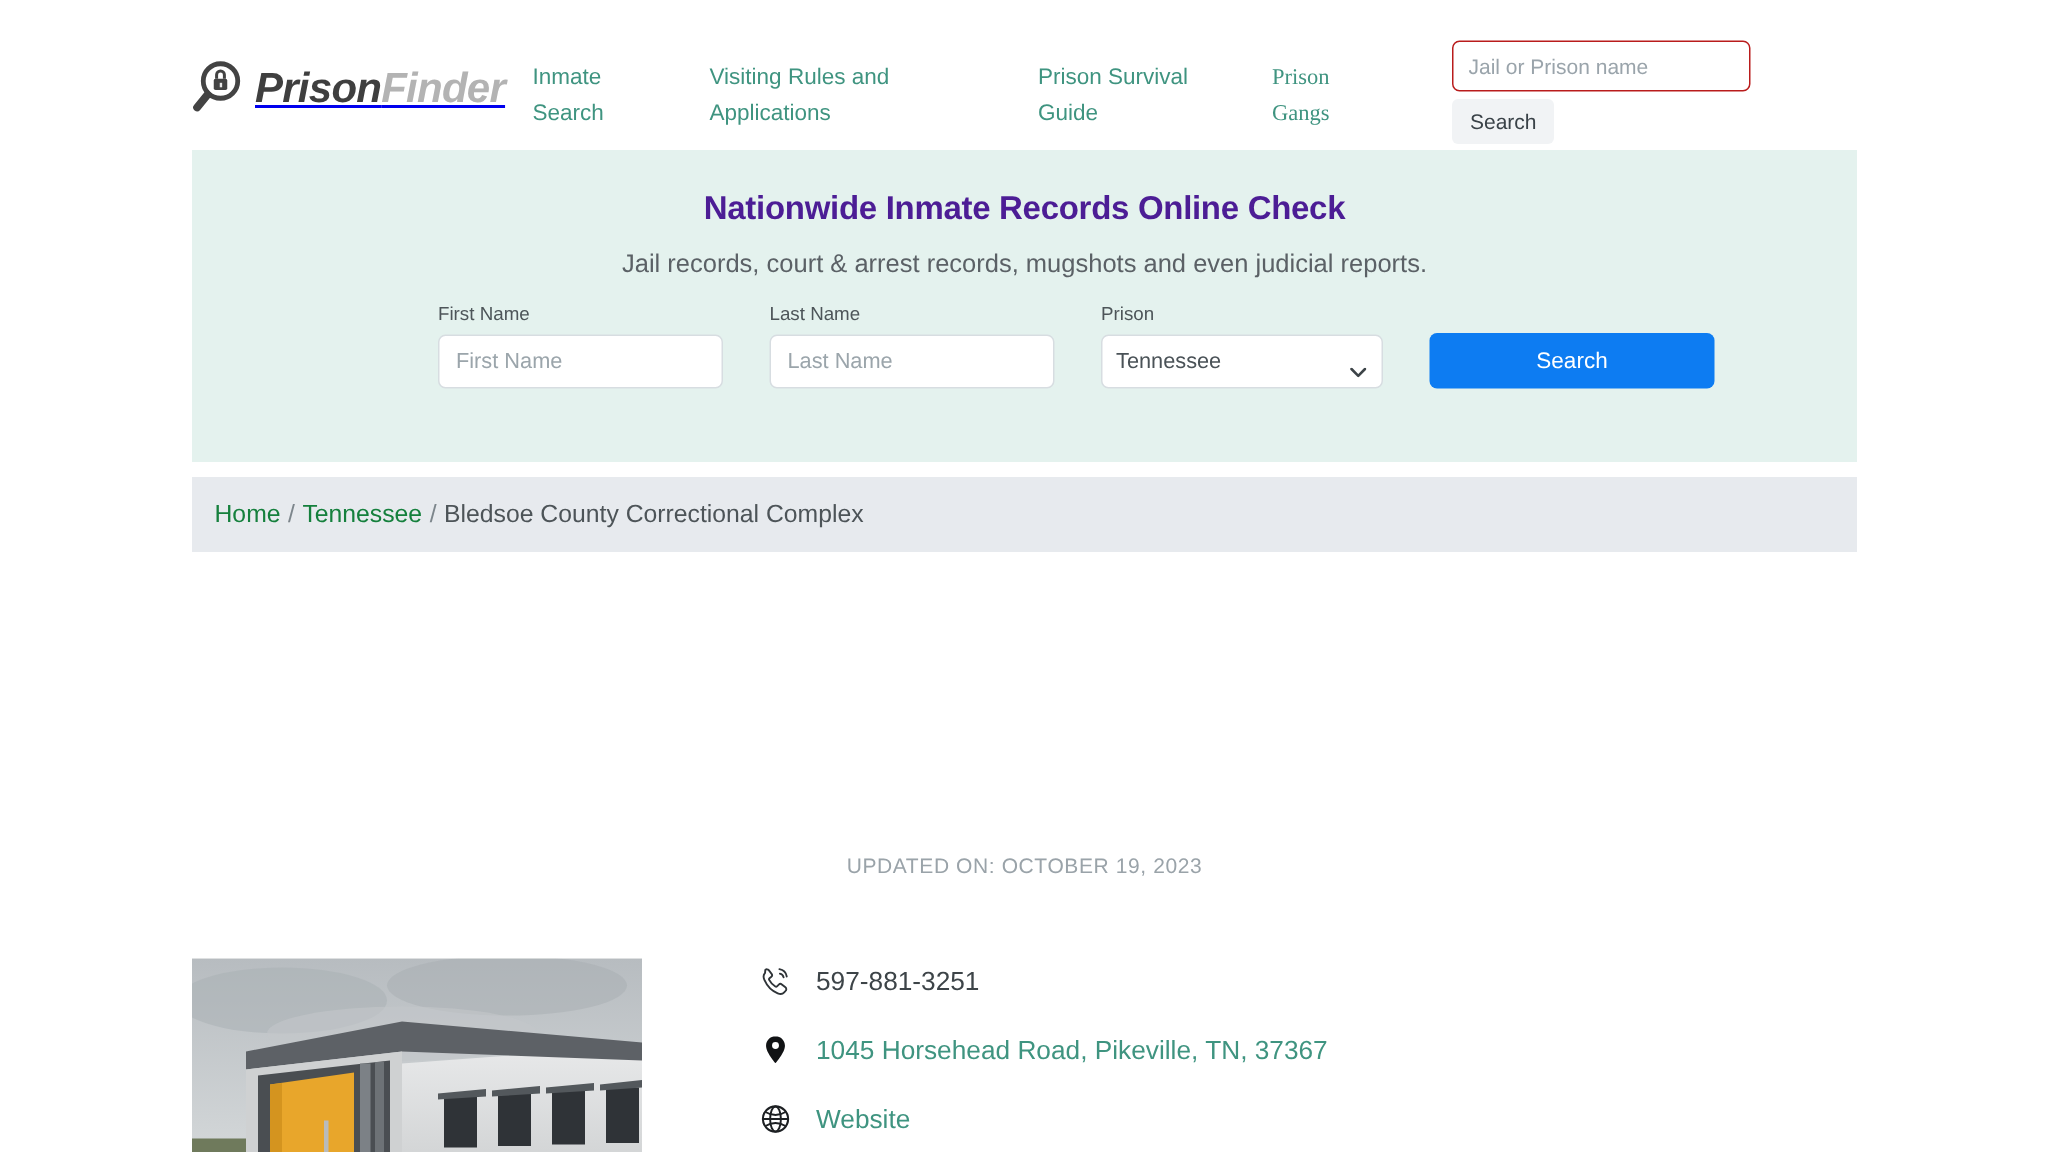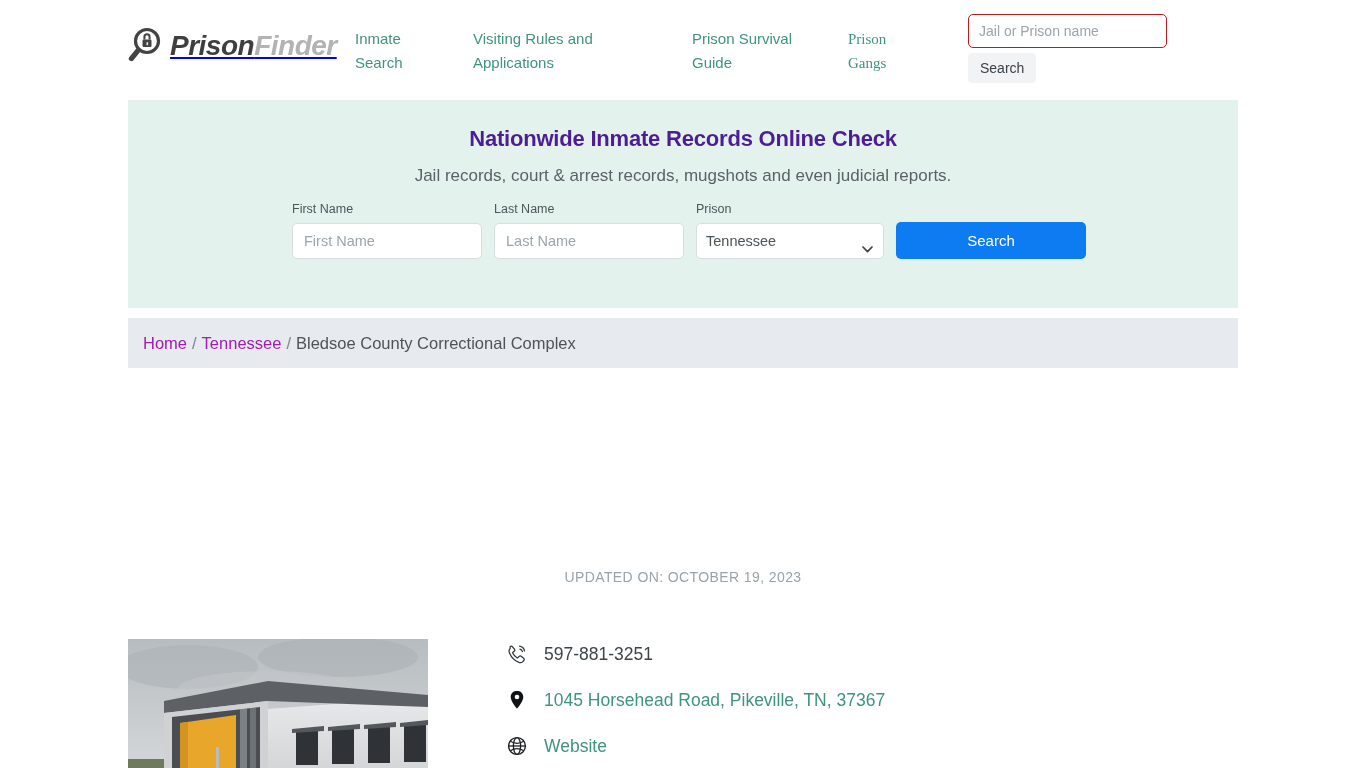--- a/index.html
+++ b/index.html
@@ -8,21 +8,21 @@
     width: 1366px; height: 768px;
     overflow: hidden;
     background: #ffffff;
     font-family: "Liberation Sans", sans-serif;
     -webkit-font-smoothing: antialiased;
   }
   .page { position: relative; width: 1366px; height: 768px; background:#fff; }
 
   
   .header {
-    position: absolute; left: 0; top: 4px; width: 1080px; height: 94px;
+    position: absolute; left: 0; top: 17px; width: 1080px; height: 94px;
     background: #ffffff;
   }
   .logo-wrap {
     position: absolute; left: 128px; top: 22px;
     display: flex; align-items: center; gap: 6px;
   }
   .logo-icon { width: 36px; height: 40px; display:block; }
   .logo-text {
     font-size: 28px; font-weight: 700; font-style: italic;
     letter-spacing: -0.5px; line-height: 1;
@@ -69,21 +69,21 @@
   .banner-title {
     text-align: center; margin: 0; padding-top: 26px;
     font-size: 22px; font-weight: 700; color: #4c1d95; letter-spacing: -0.2px;
   }
   .banner-sub {
     text-align: center; margin: 0; padding-top: 14px;
     font-size: 17px; color: #5b6166; font-weight: 400;
   }
   .form-row {
     position: absolute; left: 164px; top: 102px;
-    display: flex; align-items: flex-end; gap: 12px;
+    display: flex; align-items: flex-end; gap: 31px;
   }
   .field { display: flex; flex-direction: column; }
   .field-label {
     font-size: 12.5px; color: #4d5559; margin-bottom: 7px; line-height: 14px;
   }
   .field-input {
     width: 190px; height: 36px;
     border: 1px solid #d7dde1; border-radius: 5px;
     background: #fff; padding: 0 11px;
     font-family: "Liberation Sans", sans-serif;
@@ -113,21 +113,21 @@
 
   
   .breadcrumb {
     position: absolute; left: 128px; top: 318px;
     width: 1110px; height: 50px;
     background: #e7eaee;
     display: flex; align-items: center;
     padding-left: 15px;
     font-size: 16.5px;
   }
-  .crumb-link { color: #a21caf; text-decoration: none; cursor: pointer; }
+  .crumb-link { color: #15803d; text-decoration: none; cursor: pointer; }
   .crumb-sep { color: #7d868c; margin: 0 5px; }
   .crumb-current { color: #4d5458; }
 
   
   .main-title {
     position: absolute; left: 128px; top: 437px; width: 1110px;
     margin: 0; text-align: center;
     font-size: 44px; font-weight: 700; line-height: 60px;
     color: #434343; letter-spacing: -0.8px;
   }

